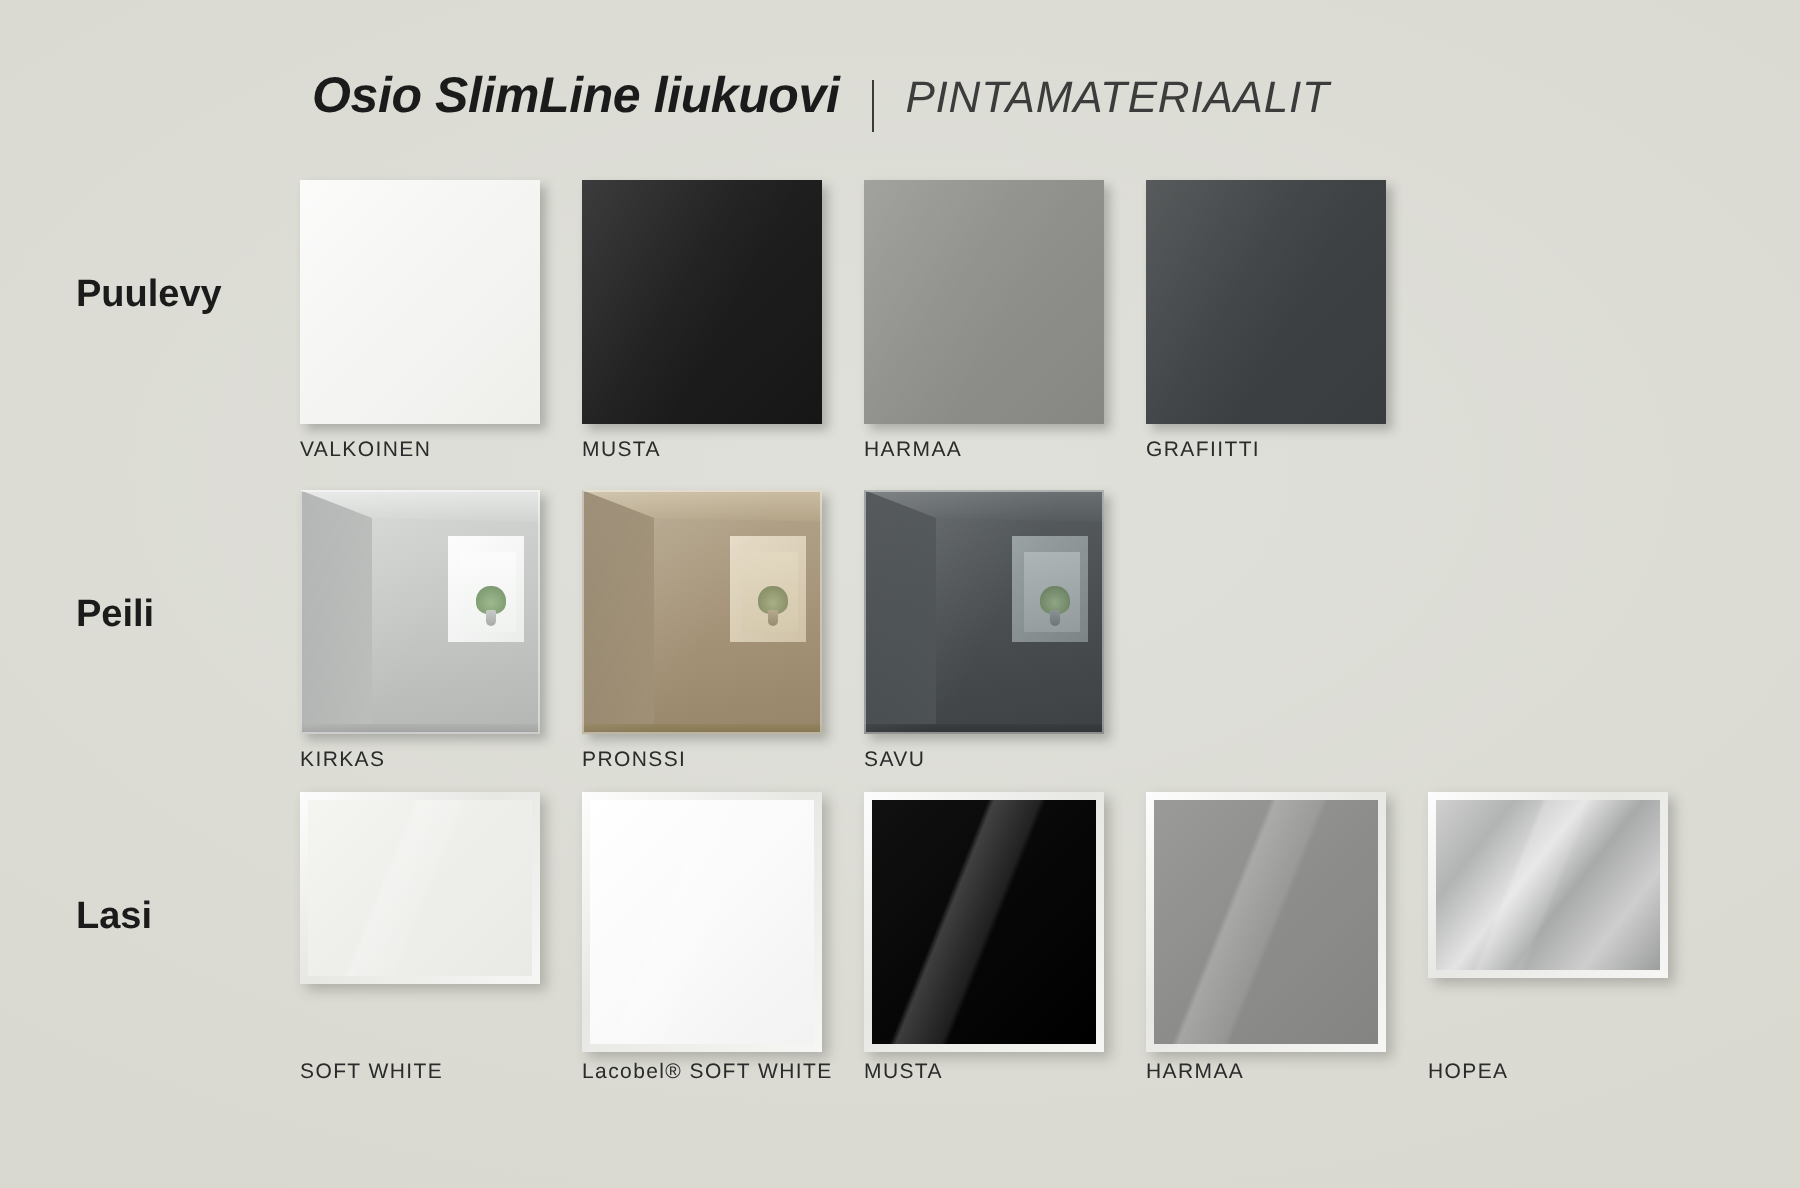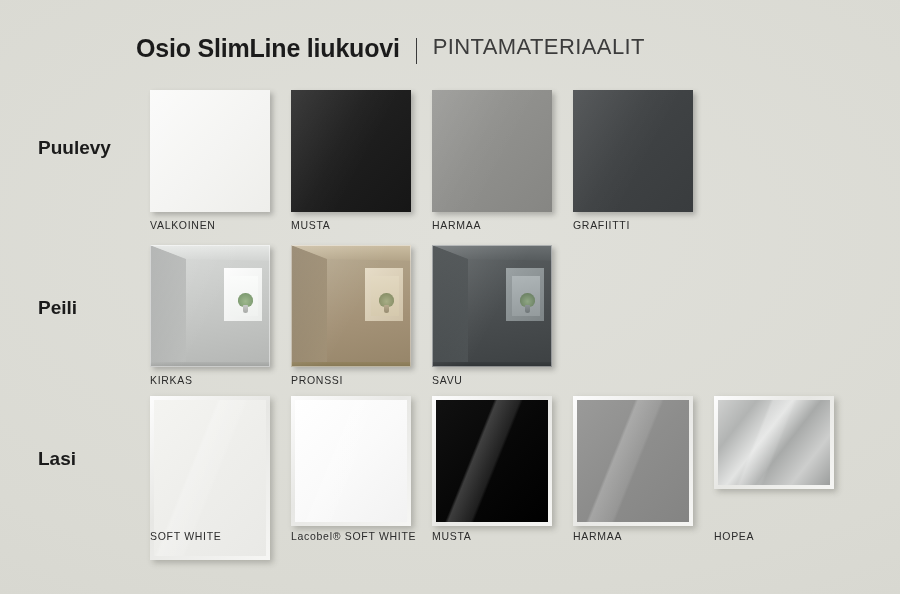--- a/index.html
+++ b/index.html
@@ -20,25 +20,26 @@
   .page {
     position: absolute;
     inset: 0;
     background:
       radial-gradient(ellipse 120% 100% at 50% 40%, #e0e0da 0%, #dadad3 60%, #d4d4cd 100%);
   }
 
   
   .header {
     position: absolute;
-    left: 136px;
+    left: 156px;
     top: 34px;
     display: flex;
-    align-items: flex-start;
+    align-items: center;
     white-space: nowrap;
+    font-style: italic;
   }
   .title-strong {
     font-size: 25px;
     font-weight: bold;
     color: #1b1b1b;
     letter-spacing: -0.2px;
   }
   .title-sep {
     display: inline-block;
     width: 1px;
@@ -295,21 +296,21 @@
             <div class="plant-pot" style="background:linear-gradient(180deg,#8b9294 0%, #6e7577 100%);"></div>
           </div>
         </div>
         <div class="mirror-gloss"></div>
         <div class="mirror-edge"></div>
       </div>
     </div>
     <div class="caption">SAVU</div>
   </div>
 
-  <div class="swatch" style="left:150px; top:396px; height:164px;">
+  <div class="swatch" style="left:150px; top:396px; height:96px;">
     <div class="glass-frame">
       <div class="glass-body g-softwhite">
         <div class="glass-gloss"></div>
       </div>
     </div>
     <div class="caption" style="top:134px;">SOFT WHITE</div>
   </div>
 
   <div class="swatch" style="left:291px; top:396px; height:130px;">
     <div class="glass-frame">

